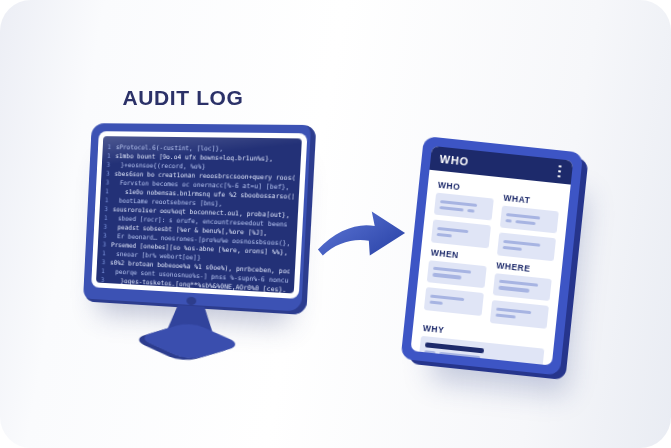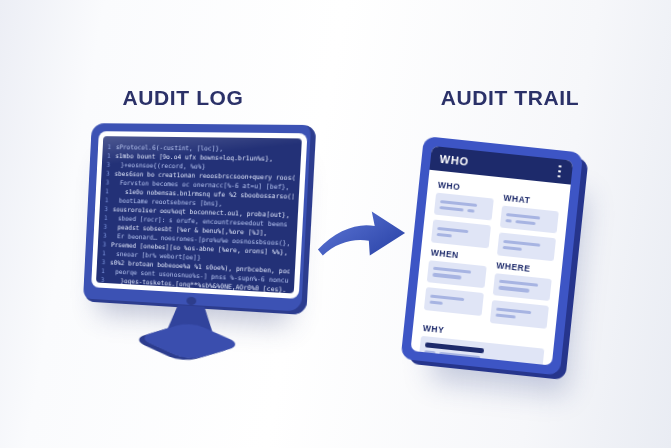--- a/index.html
+++ b/index.html
@@ -4,21 +4,21 @@
 <style>
   :root{
     --title:#2b3168; --frame-blue:#3c52b4; --frame-dark:#2c3c8e;
     --screen-navy:#233177; --card-blue:#3d55c5; --card-depth:#26358c;
     --header-navy:#1d2a6b; --box-lav:#e0e5f6; --line-blue:#a7b4e2;
     --code-txt:#dfe6fb; --code-alt:#b6c5f2; --code-num:#7f97e0;
   }
   *{box-sizing:border-box;margin:0;padding:0}
   body{font-family:"Liberation Sans",sans-serif}
   .canvas{position:relative;width:671px;height:448px;overflow:hidden;
-    background:linear-gradient(100deg,#eceef5 0%,#fafbfd 14%,#ffffff 46%,#f6f7fa 80%,#e9ecf3 100%);}
+    background:linear-gradient(100deg,#eceef5 0%,#fafbfd 14%,#ffffff 46%,#f6f7fa 80%,#e9ecf3 100%);border-radius:31px;}
   .title{position:absolute;top:86px;font-size:21px;font-weight:bold;color:var(--title);
     letter-spacing:.6px;text-align:center;}
   .title-left{left:58px;width:250px}
   .title-right{left:388px;width:244px}
 
   
   .monitor-group{position:absolute;left:80px;top:124px;width:226px;height:242px;
     transform:perspective(850px) rotateY(-14deg) rotate(3deg);transform-origin:35% 65%;}
   .monitor-frame{position:relative;width:226px;height:182px;background:var(--frame-blue);
     border-radius:13px;padding:8px 8px 15px 8px;
@@ -68,21 +68,20 @@
   .f-line{display:flex;gap:4px;margin:3px 0;}
   .seg{height:3.2px;border-radius:2px;background:var(--line-blue);}
   .seg.dark{height:5px;background:var(--header-navy);}
 </style>
 </head>
 <body>
 
 <div class="canvas">
 
   <div class="title title-left">AUDIT LOG</div>
-  <div class="title title-right">AUDIT TRAIL</div>
 
   <div class="monitor-group">
     <div class="monitor-frame">
       <div class="monitor-bezel">
         <div class="monitor-screen">
           <div id="code-lines">
               <div class="code-line">
                 <span class="num">1</span>
                 <span class="txt" style="padding-left: 0px;">sProtocol.6(-custint, [loc]},</span>
               </div>

